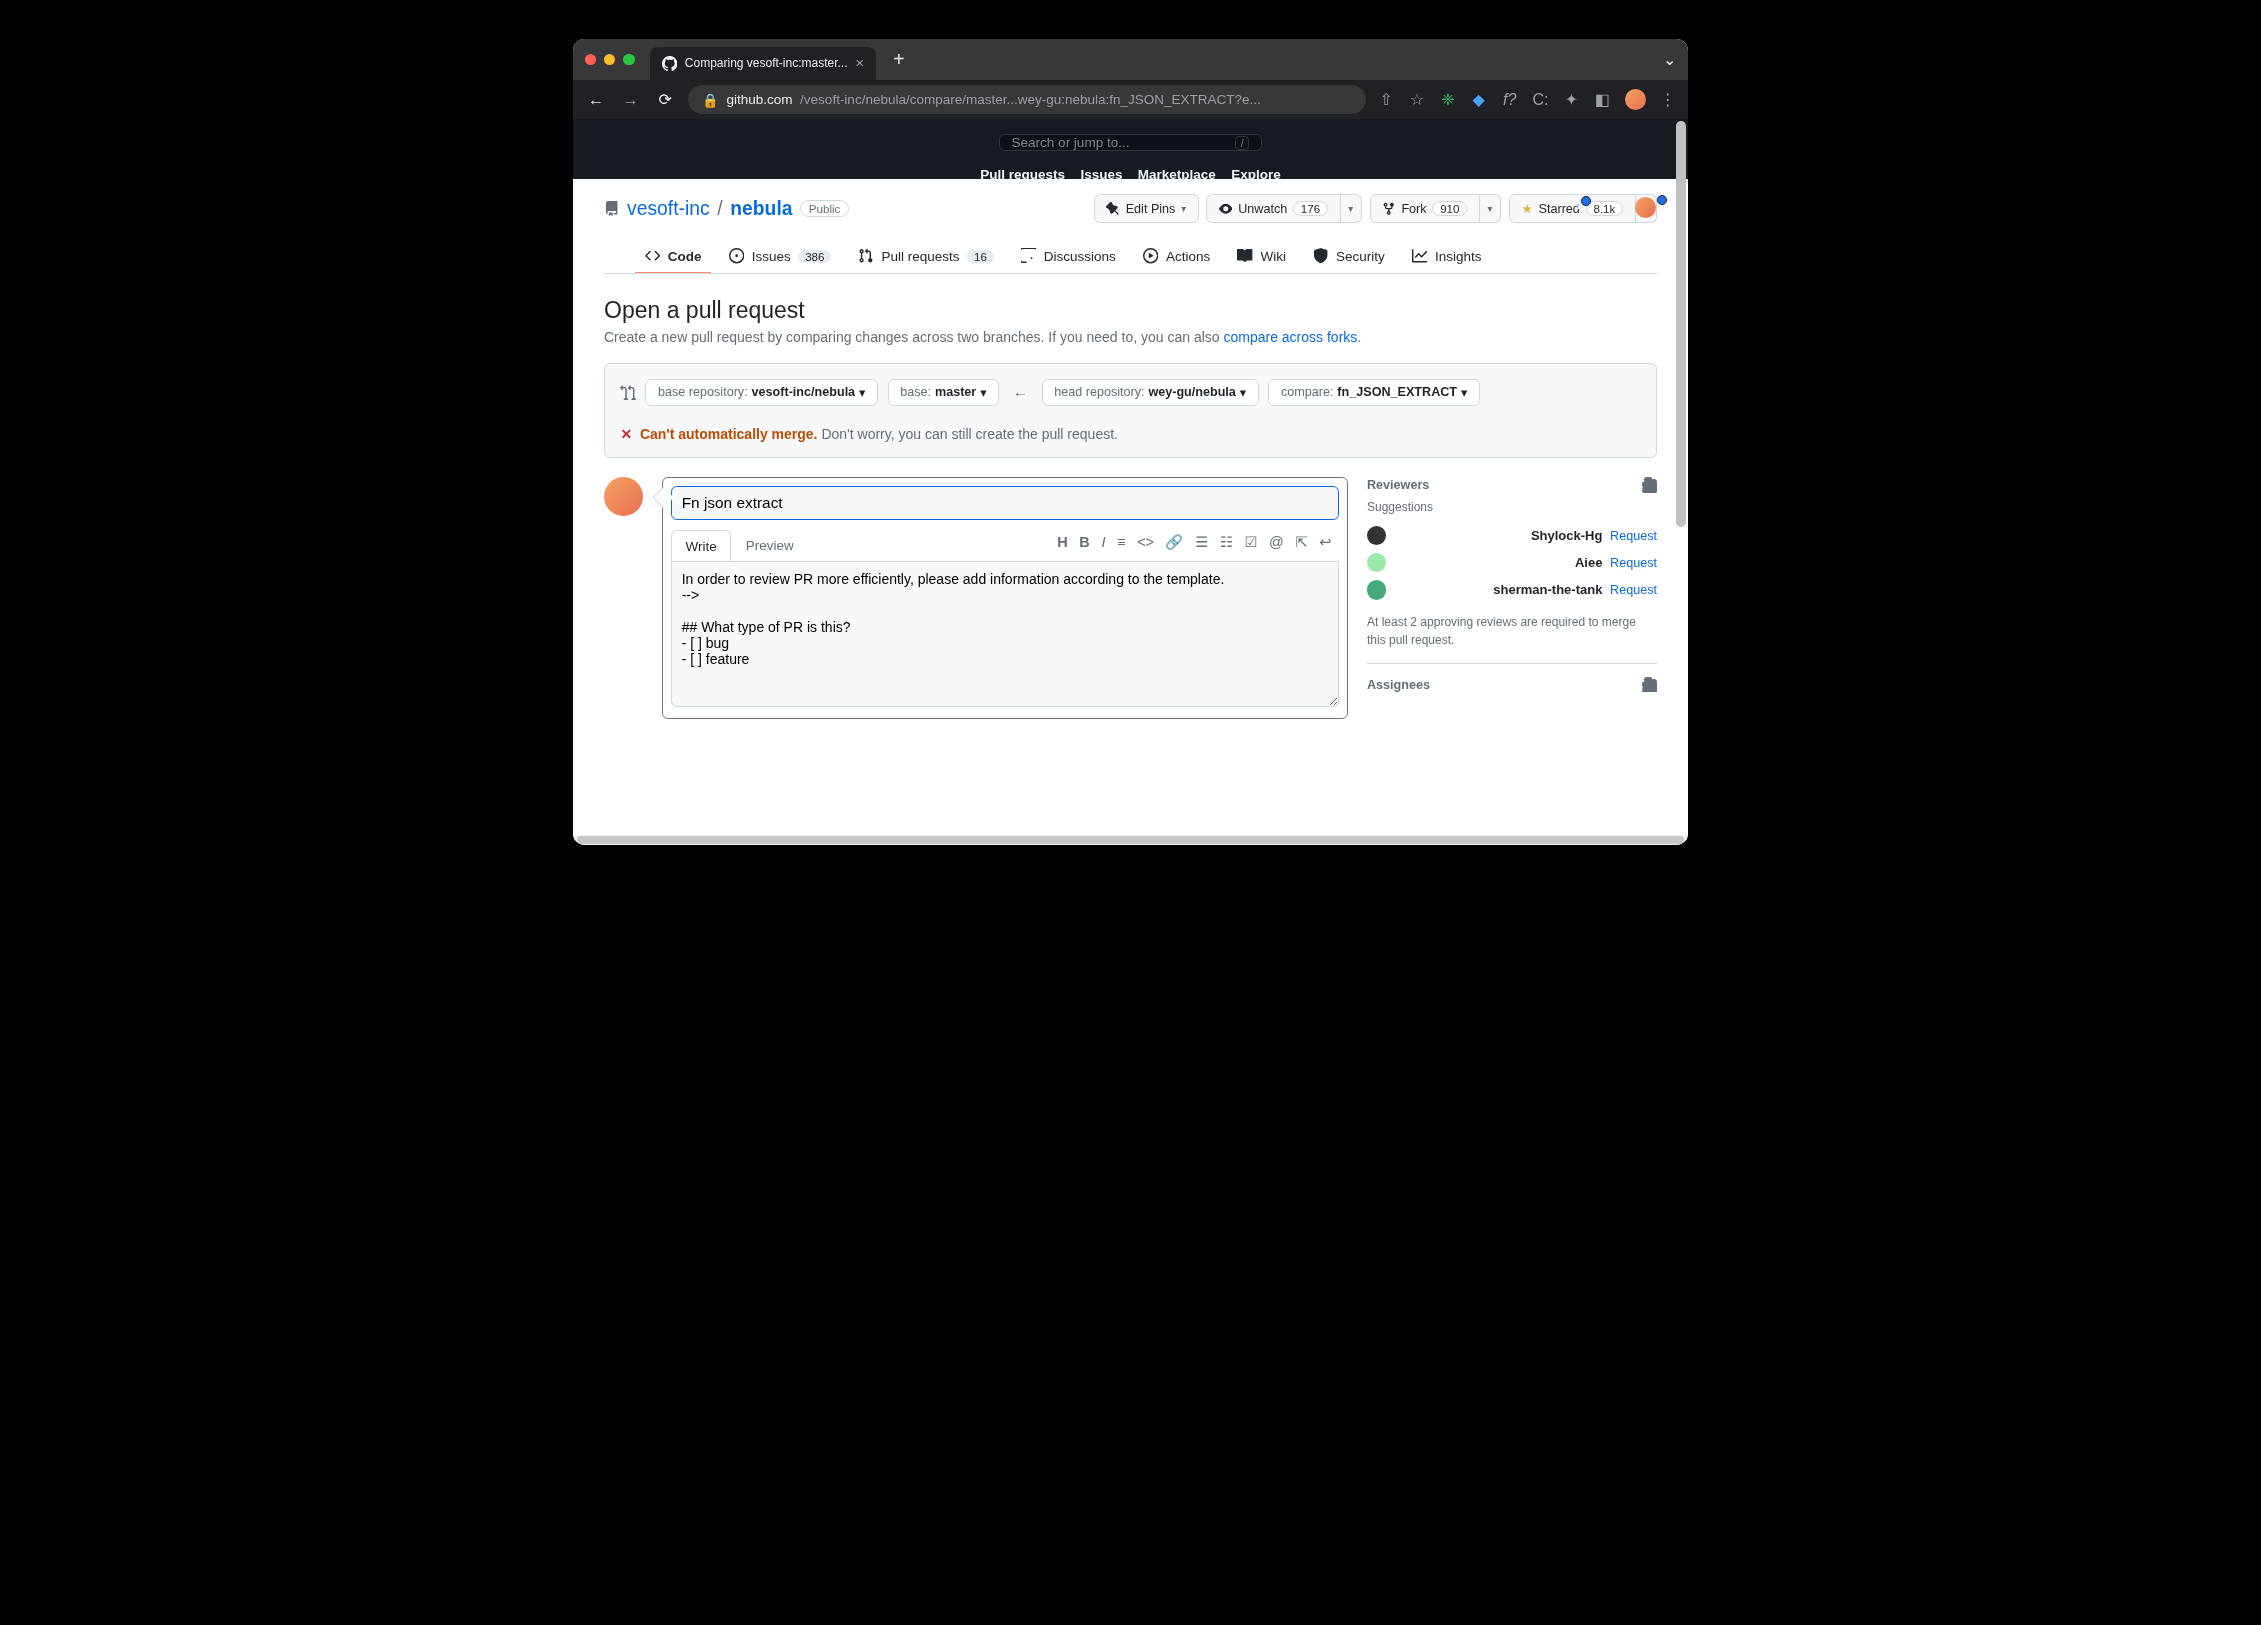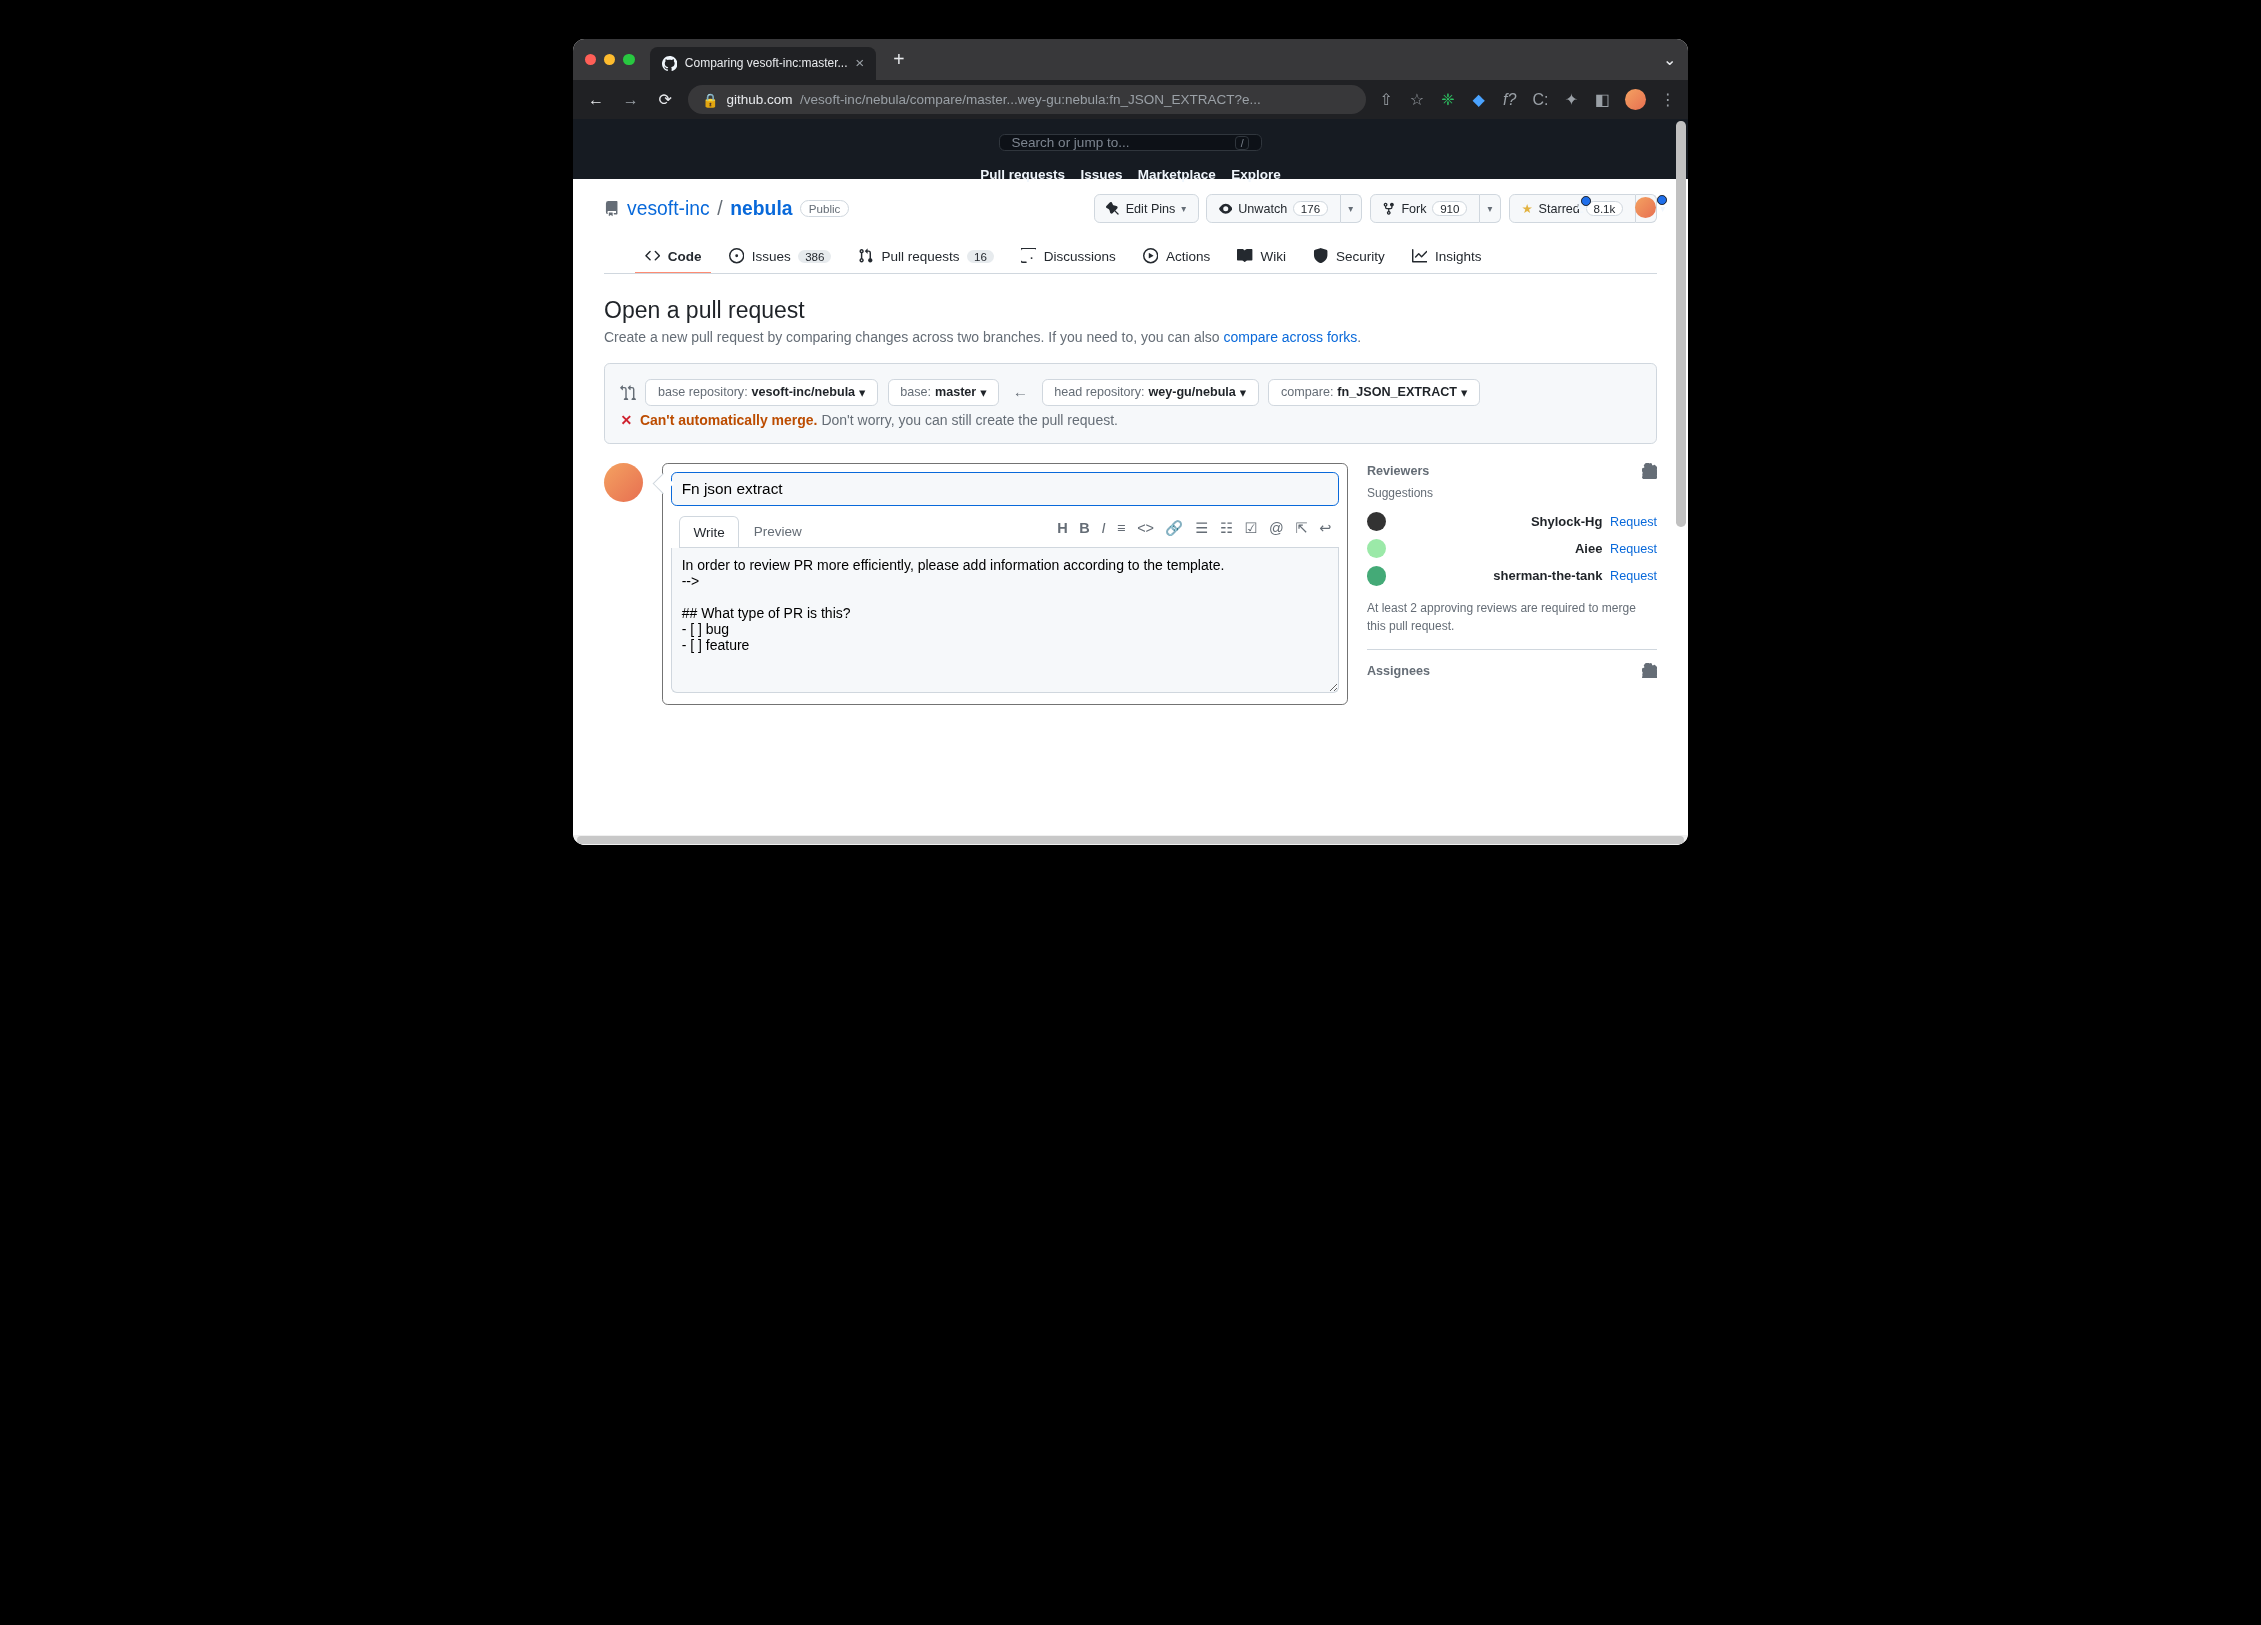--- a/index.html
+++ b/index.html
@@ -68,31 +68,31 @@
   .page-title { font-size: 23px; font-weight: 400; margin-bottom: 5.8px; }
   .subtitle { font-size: 14px; color: #656d76; }
   .subtitle a { color: #0969da; text-decoration: none; }
   
   .compare-box { border: 1px solid #d0d7de; border-radius: 5.8px; background: #f6f8fa; padding: 15.4px; margin-top: 17.4px; }
   .compare-row { display: flex; align-items: center; gap: 9.7px; flex-wrap: wrap; }
   .sel { background: #fff; border: 1px solid #d0d7de; border-radius: 5.8px; padding: 4.8px 11.6px; font-size: 12.6px; cursor: pointer; display: flex; align-items: center; gap: 3.9px; }
   .sel .lbl { color: #656d76; }
   .sel .val { font-weight: 600; }
   .arrow-left { font-size: 15.4px; color: #656d76; padding: 0 3.9px; }
-  .merge-status { margin-top: 6px; font-size: 14px; }
+  .merge-status { margin-top: 20px; font-size: 14px; }
   .merge-status .x { color: #cf222e; font-weight: bold; margin-right: 3.9px; }
   .merge-status .err { color: #bc4c00; font-weight: 600; }
   .merge-status .rest { color: #656d76; }
   
   .pr-form-wrap { display: flex; gap: 19.3px; margin-top: 19.3px; }
   .avatar-lg { width: 39px; height: 39px; border-radius: 50%; background: linear-gradient(135deg,#f4a261,#e76f51); flex-shrink:0; }
   .pr-form { flex: 1; border: 1px solid #737373; border-radius: 5.8px; padding: 7.7px; position: relative; }
   .pr-form::before { content:''; position:absolute; left:-7.7px; top:11.6px; width:13.5px; height:13.5px; background:#fff; border-left:1px solid #d0d7de; border-bottom:1px solid #d0d7de; transform:rotate(45deg); }
   .title-input { width: 100%; border: 1.9px solid #0969da; border-radius: 5.8px; padding: 6.8px 9.7px; font-size: 15.4px; background: #f6f8fa; outline: none; }
-  .editor-tabs { display: flex; align-items: center; margin-top: 9.7px; border-bottom: 1px solid #d0d7de; gap: 0; margin-left: 8px; }
+  .editor-tabs { display: flex; align-items: center; margin-top: 9.7px; border-bottom: 1px solid #d0d7de; gap: 0; }
   .etab { padding: 7.7px 13.5px; font-size: 13.5px; cursor: pointer; color: #656d76; border: 1px solid transparent; border-bottom: none; }
   .etab.active { background: #fff; border-color: #d0d7de; border-radius: 5.8px 5.8px 0 0; color: #24292f; margin-bottom: -1px; }
   .etools { margin-left: auto; display: flex; gap: 11.6px; padding: 0 7.7px 5.8px; color: #656d76; }
   .etools span { cursor: pointer; font-size: 14.5px; }
   .body-text { width: 100%; min-height: 145px; border: 1px solid #d0d7de; border-top: none; border-radius: 0 0 5.8px 5.8px; padding: 9.7px; font-size: 14px; font-family: inherit; resize: vertical; background: #f6f8fa; }
   
   .sidebar { width: 290px; font-size: 12.6px; }
   .sb-section { border-bottom: 1px solid #d0d7de; padding-bottom: 13.5px; margin-bottom: 13.5px; }
   .sb-head { display: flex; align-items: center; justify-content: space-between; font-weight: 600; font-size: 12.6px; color: #656d76; margin-bottom: 7.7px; text-align: center; }
   .sb-sub { color: #656d76; font-size: 12px; margin-bottom: 7.7px; }

